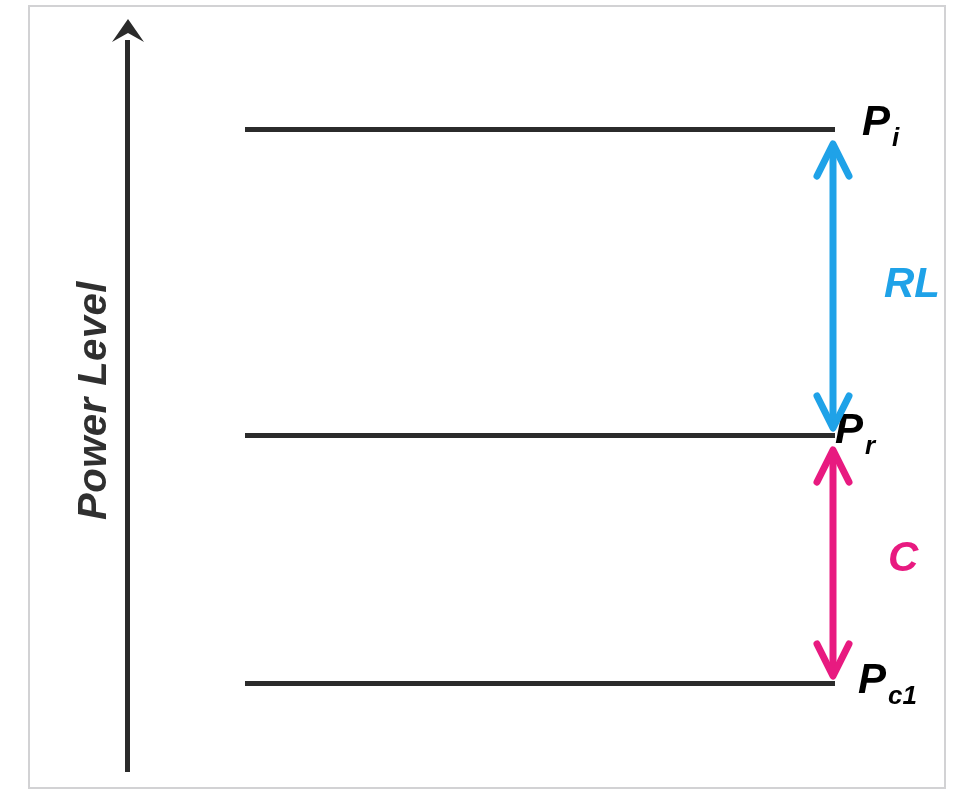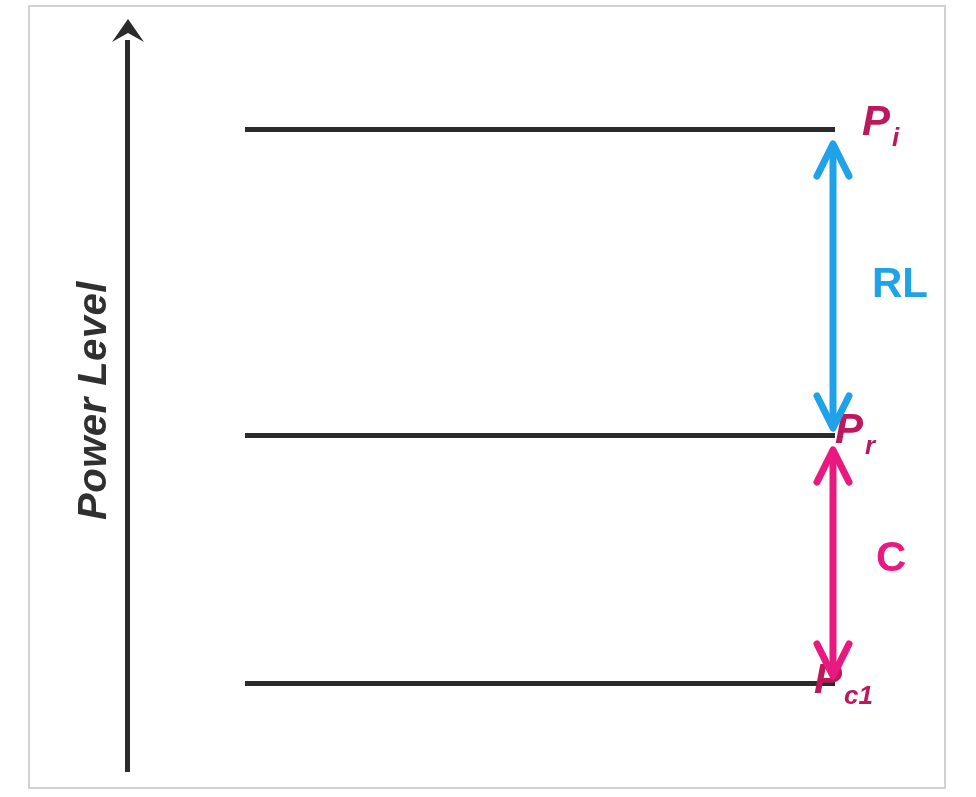--- a/index.html
+++ b/index.html
@@ -68,51 +68,53 @@
   }
   #line-pi  { top: 127px; }
   #line-pr  { top: 433px; }
   #line-pc1 { top: 681px; }
   
   .level-label {
     position: absolute;
     font-size: 42px;
     font-weight: bold;
     font-style: italic;
-    color: #be185d;
+    color: #000000;
     white-space: nowrap;
     line-height: 1;
   }
   .level-label .sub {
     font-size: 26px;
     font-weight: bold;
     font-style: italic;
     vertical-align: baseline;
     position: relative;
     top: 11px;
     left: 2px;
   }
   #label-pi  { left: 862px; top: 100px; }
   #label-pr  { left: 835px; top: 408px; }
-  #label-pc1 { left: 814px; top: 658px; }
+  #label-pc1 { left: 858px; top: 658px; }
   
   .measure-arrow {
     position: absolute;
     left: 810px;
     width: 46px;
   }
   #arrow-rl { top: 138px; height: 296px; }
   #arrow-c  { top: 444px; height: 238px; }
   
   .measure-label {
     position: absolute;
     font-size: 42px;
     font-weight: bold;
+    font-style: italic;
     white-space: nowrap;
     line-height: 1;
+    margin-left: 12px;
   }
   #label-rl { left: 872px; top: 262px; color: #1fa2e8; }
   #label-c  { left: 876px; top: 536px; color: #e81a80; }
 </style>
 </head>
 <body>
 
 <div id="canvas">
 
   <div id="frame"></div>

